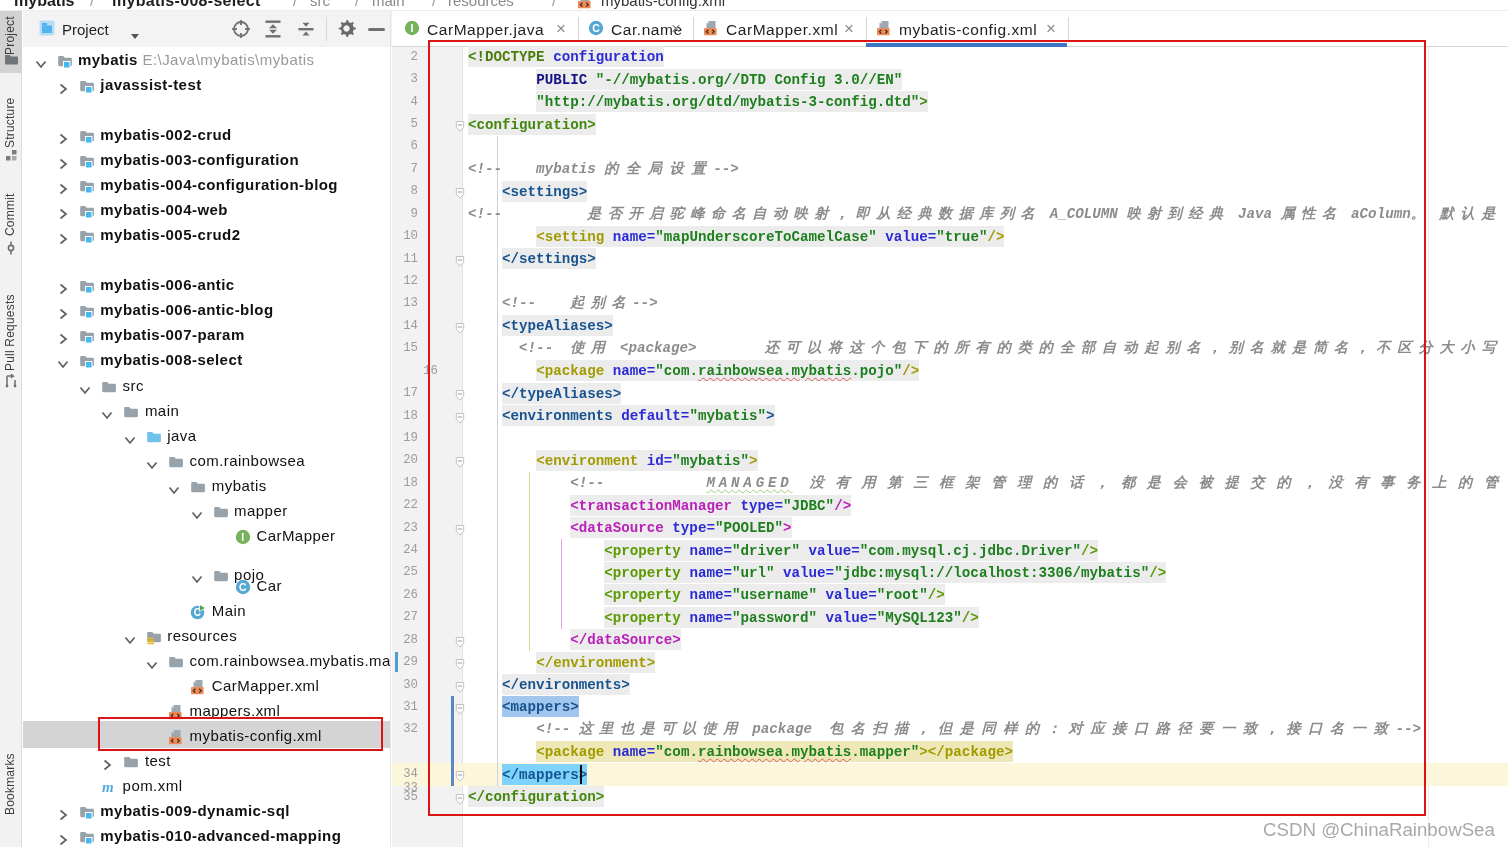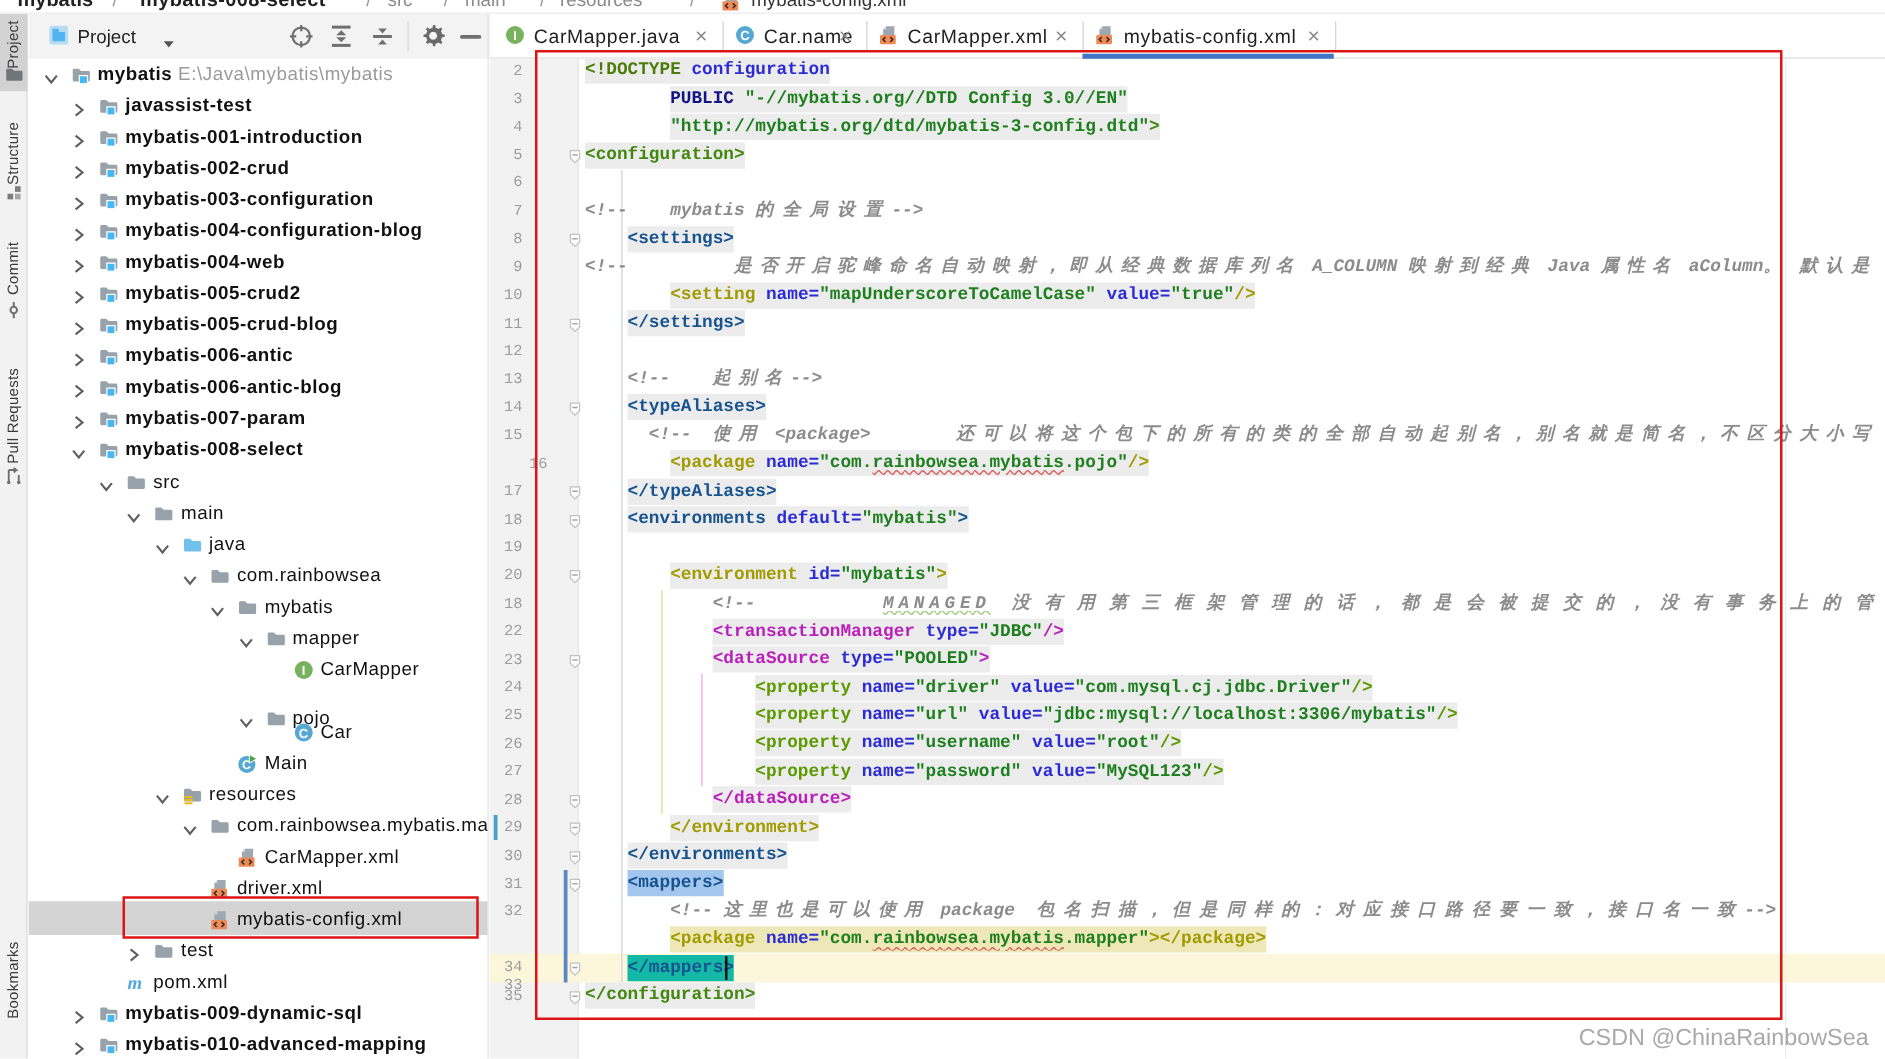--- a/index.html
+++ b/index.html
@@ -114,30 +114,20 @@
 <div class="tr" style="top:46.8px">
       <span class="chev" style="left:12.5px"><svg width="12" height="12" viewBox="0 0 12 12">
           <polyline points="1.5,3.5 6,9 10.5,3.5" fill="none" stroke="#5f5f5f" stroke-width="1.7"></polyline>
         </svg></span>
       <span class="ticon" style="left:34.5px"><svg width="16" height="16" viewBox="0 0 16 16">
           <path d="M1.2,4.2 C1.2,3.5 1.7,3 2.4,3 H6.1 L7.9,4.8 H13.7 C14.4,4.8 14.9,5.3 14.9,6 V12 C14.9,12.7 14.4,13.2 13.7,13.2 H2.4 C1.7,13.2 1.2,12.7 1.2,12 Z" fill="#97a2ab"></path>
           <rect x="6.5" y="8.5" width="6.5" height="6.5" fill="#45b8f1" stroke="#fff" stroke-width="1"></rect>
         </svg></span>
       <span style="position:absolute;left:56.0px;top:0"><b>mybatis</b> <span style="color:#9a9a9a">E:\Java\mybatis\mybatis</span></span>
     </div>
-<div class="tr" style="top:96.9px">
-      <span class="chev" style="left:34.8px"><svg width="12" height="12" viewBox="0 0 12 12">
-          <polyline points="3.5,1.5 9,6 3.5,10.5" fill="none" stroke="#5f5f5f" stroke-width="1.7"></polyline>
-        </svg></span>
-      <span class="ticon" style="left:56.8px"><svg width="16" height="16" viewBox="0 0 16 16">
-          <path d="M1.2,4.2 C1.2,3.5 1.7,3 2.4,3 H6.1 L7.9,4.8 H13.7 C14.4,4.8 14.9,5.3 14.9,6 V12 C14.9,12.7 14.4,13.2 13.7,13.2 H2.4 C1.7,13.2 1.2,12.7 1.2,12 Z" fill="#97a2ab"></path>
-          <rect x="6.5" y="8.5" width="6.5" height="6.5" fill="#45b8f1" stroke="#fff" stroke-width="1"></rect>
-        </svg></span>
-      <span style="position:absolute;left:78.3px;top:0"><b>mybatis-001-introduction</b></span>
-    </div>
 <div class="tr" style="top:122.0px">
       <span class="chev" style="left:34.8px"><svg width="12" height="12" viewBox="0 0 12 12">
           <polyline points="3.5,1.5 9,6 3.5,10.5" fill="none" stroke="#5f5f5f" stroke-width="1.7"></polyline>
         </svg></span>
       <span class="ticon" style="left:56.8px"><svg width="16" height="16" viewBox="0 0 16 16">
           <path d="M1.2,4.2 C1.2,3.5 1.7,3 2.4,3 H6.1 L7.9,4.8 H13.7 C14.4,4.8 14.9,5.3 14.9,6 V12 C14.9,12.7 14.4,13.2 13.7,13.2 H2.4 C1.7,13.2 1.2,12.7 1.2,12 Z" fill="#97a2ab"></path>
           <rect x="6.5" y="8.5" width="6.5" height="6.5" fill="#45b8f1" stroke="#fff" stroke-width="1"></rect>
         </svg></span>
       <span style="position:absolute;left:78.3px;top:0"><b>mybatis-002-crud</b></span>
     </div>
@@ -173,30 +163,20 @@
     </div>
 <div class="tr" style="top:222.1px">
       <span class="chev" style="left:34.8px"><svg width="12" height="12" viewBox="0 0 12 12">
           <polyline points="3.5,1.5 9,6 3.5,10.5" fill="none" stroke="#5f5f5f" stroke-width="1.7"></polyline>
         </svg></span>
       <span class="ticon" style="left:56.8px"><svg width="16" height="16" viewBox="0 0 16 16">
           <path d="M1.2,4.2 C1.2,3.5 1.7,3 2.4,3 H6.1 L7.9,4.8 H13.7 C14.4,4.8 14.9,5.3 14.9,6 V12 C14.9,12.7 14.4,13.2 13.7,13.2 H2.4 C1.7,13.2 1.2,12.7 1.2,12 Z" fill="#97a2ab"></path>
           <rect x="6.5" y="8.5" width="6.5" height="6.5" fill="#45b8f1" stroke="#fff" stroke-width="1"></rect>
         </svg></span>
       <span style="position:absolute;left:78.3px;top:0"><b>mybatis-005-crud2</b></span>
-    </div>
-<div class="tr" style="top:247.2px">
-      <span class="chev" style="left:34.8px"><svg width="12" height="12" viewBox="0 0 12 12">
-          <polyline points="3.5,1.5 9,6 3.5,10.5" fill="none" stroke="#5f5f5f" stroke-width="1.7"></polyline>
-        </svg></span>
-      <span class="ticon" style="left:56.8px"><svg width="16" height="16" viewBox="0 0 16 16">
-          <path d="M1.2,4.2 C1.2,3.5 1.7,3 2.4,3 H6.1 L7.9,4.8 H13.7 C14.4,4.8 14.9,5.3 14.9,6 V12 C14.9,12.7 14.4,13.2 13.7,13.2 H2.4 C1.7,13.2 1.2,12.7 1.2,12 Z" fill="#97a2ab"></path>
-          <rect x="6.5" y="8.5" width="6.5" height="6.5" fill="#45b8f1" stroke="#fff" stroke-width="1"></rect>
-        </svg></span>
-      <span style="position:absolute;left:78.3px;top:0"><b>mybatis-005-crud-blog</b></span>
     </div>
 <div class="tr" style="top:272.2px">
       <span class="chev" style="left:34.8px"><svg width="12" height="12" viewBox="0 0 12 12">
           <polyline points="3.5,1.5 9,6 3.5,10.5" fill="none" stroke="#5f5f5f" stroke-width="1.7"></polyline>
         </svg></span>
       <span class="ticon" style="left:56.8px"><svg width="16" height="16" viewBox="0 0 16 16">
           <path d="M1.2,4.2 C1.2,3.5 1.7,3 2.4,3 H6.1 L7.9,4.8 H13.7 C14.4,4.8 14.9,5.3 14.9,6 V12 C14.9,12.7 14.4,13.2 13.7,13.2 H2.4 C1.7,13.2 1.2,12.7 1.2,12 Z" fill="#97a2ab"></path>
           <rect x="6.5" y="8.5" width="6.5" height="6.5" fill="#45b8f1" stroke="#fff" stroke-width="1"></rect>
         </svg></span>
       <span style="position:absolute;left:78.3px;top:0"><b>mybatis-006-antic</b></span>
@@ -354,21 +334,21 @@
 <div class="tr" style="top:698.1px">
       <span class="ticon" style="left:146.0px"><svg width="16" height="16" viewBox="0 0 16 16">
           <path d="M6,1 H12.5 V8.5 H3.5 V3.5 Z" fill="#9ea8b0"></path>
           <path d="M6,1 L6,3.5 L3.5,3.5 Z" fill="#cfd4d8"></path>
           <rect x="1" y="8" width="12.6" height="7.3" rx="0.8" fill="#ee8a57"></rect>
           <g stroke="#3c2a1a" stroke-width="1.25" fill="none">
             <polyline points="5.4,9.7 3.4,11.65 5.4,13.6"></polyline>
             <polyline points="9.2,9.7 11.2,11.65 9.2,13.6"></polyline>
           </g>
         </svg></span>
-      <span style="position:absolute;left:167.5px;top:0">driver.xml</span>
+      <span style="position:absolute;left:167.5px;top:0">mappers.xml</span>
     </div>
 <div class="tr" style="top:723.1px">
       <span class="ticon" style="left:146.0px"><svg width="16" height="16" viewBox="0 0 16 16">
           <path d="M6,1 H12.5 V8.5 H3.5 V3.5 Z" fill="#9ea8b0"></path>
           <path d="M6,1 L6,3.5 L3.5,3.5 Z" fill="#cfd4d8"></path>
           <rect x="1" y="8" width="12.6" height="7.3" rx="0.8" fill="#ee8a57"></rect>
           <g stroke="#3c2a1a" stroke-width="1.25" fill="none">
             <polyline points="5.4,9.7 3.4,11.65 5.4,13.6"></polyline>
             <polyline points="9.2,9.7 11.2,11.65 9.2,13.6"></polyline>
           </g>
@@ -574,17 +554,17 @@
 <div class="cl" style="top:539.04px">                <span class="bg"><span class="prp">&lt;property</span> <span class="blu">name=</span><span class="str">"driver"</span> <span class="blu">value=</span><span class="str">"com.mysql.cj.jdbc.Driver"</span><span class="prp">/&gt;</span></span></div>
 <div class="cl" style="top:561.46px">                <span class="bg"><span class="prp">&lt;property</span> <span class="blu">name=</span><span class="str">"url"</span> <span class="blu">value=</span><span class="str">"jdbc:mysql://localhost:3306/mybatis"</span><span class="prp">/&gt;</span></span></div>
 <div class="cl" style="top:583.88px">                <span class="bg"><span class="prp">&lt;property</span> <span class="blu">name=</span><span class="str">"username"</span> <span class="blu">value=</span><span class="str">"root"</span><span class="prp">/&gt;</span></span></div>
 <div class="cl" style="top:606.30px">                <span class="bg"><span class="prp">&lt;property</span> <span class="blu">name=</span><span class="str">"password"</span> <span class="blu">value=</span><span class="str">"MySQL123"</span><span class="prp">/&gt;</span></span></div>
 <div class="cl" style="top:628.72px">            <span class="bg pur">&lt;/dataSource&gt;</span></div>
 <div class="cl" style="top:651.14px">        <span class="bg olv">&lt;/environment&gt;</span></div>
 <div class="cl" style="top:673.56px">    <span class="bg nav">&lt;/environments&gt;</span></div>
 <div class="cl" style="top:695.98px">    <span style="background:#a2c6ee"><span class="nav">&lt;mappers&gt;</span></span></div>
 <div class="cl" style="top:718.40px">        <span class="cmt">&lt;!-- <span class="cj">这里也是可以使用</span> package  <span class="cjm">包名扫描，但是同样的：对应接口路径要一致，接口名一致</span>--&gt;</span></div>
 <div class="cl" style="top:740.82px">        <span style="background:#eee8b8"><span class="olv">&lt;package</span> <span class="blu">name=</span><span class="str">"com.<span class="wvr">rainbowsea.mybatis</span>.mapper"</span><span class="olv">&gt;&lt;/package&gt;</span></span></div>
-<div class="cl" style="top:763.24px">    <span style="background:#14b8a6"><span class="nav">&lt;/mappers&gt;</span></span></div>
+<div class="cl" style="top:763.24px">    <span style="background:#7dd3fc"><span class="nav">&lt;/mappers&gt;</span></span></div>
 <div class="cl" style="top:785.66px"><span class="bg grn">&lt;/configuration&gt;</span></div>
 <div class="abs" style="left:580px;top:765.2px;width:2px;height:19px;background:#111;z-index:3"></div>
 <div class="abs" style="left:427.5px;top:39.5px;width:998px;height:776px;border:2px solid #dd1414;z-index:9"></div>
 <div class="abs" style="left:1263px;top:819px;width:245px;height:24px;font-size:18.7px;color:#a9a9a9;letter-spacing:0px;white-space:nowrap">CSDN @ChinaRainbowSea</div>
 </div>
 </body></html>

